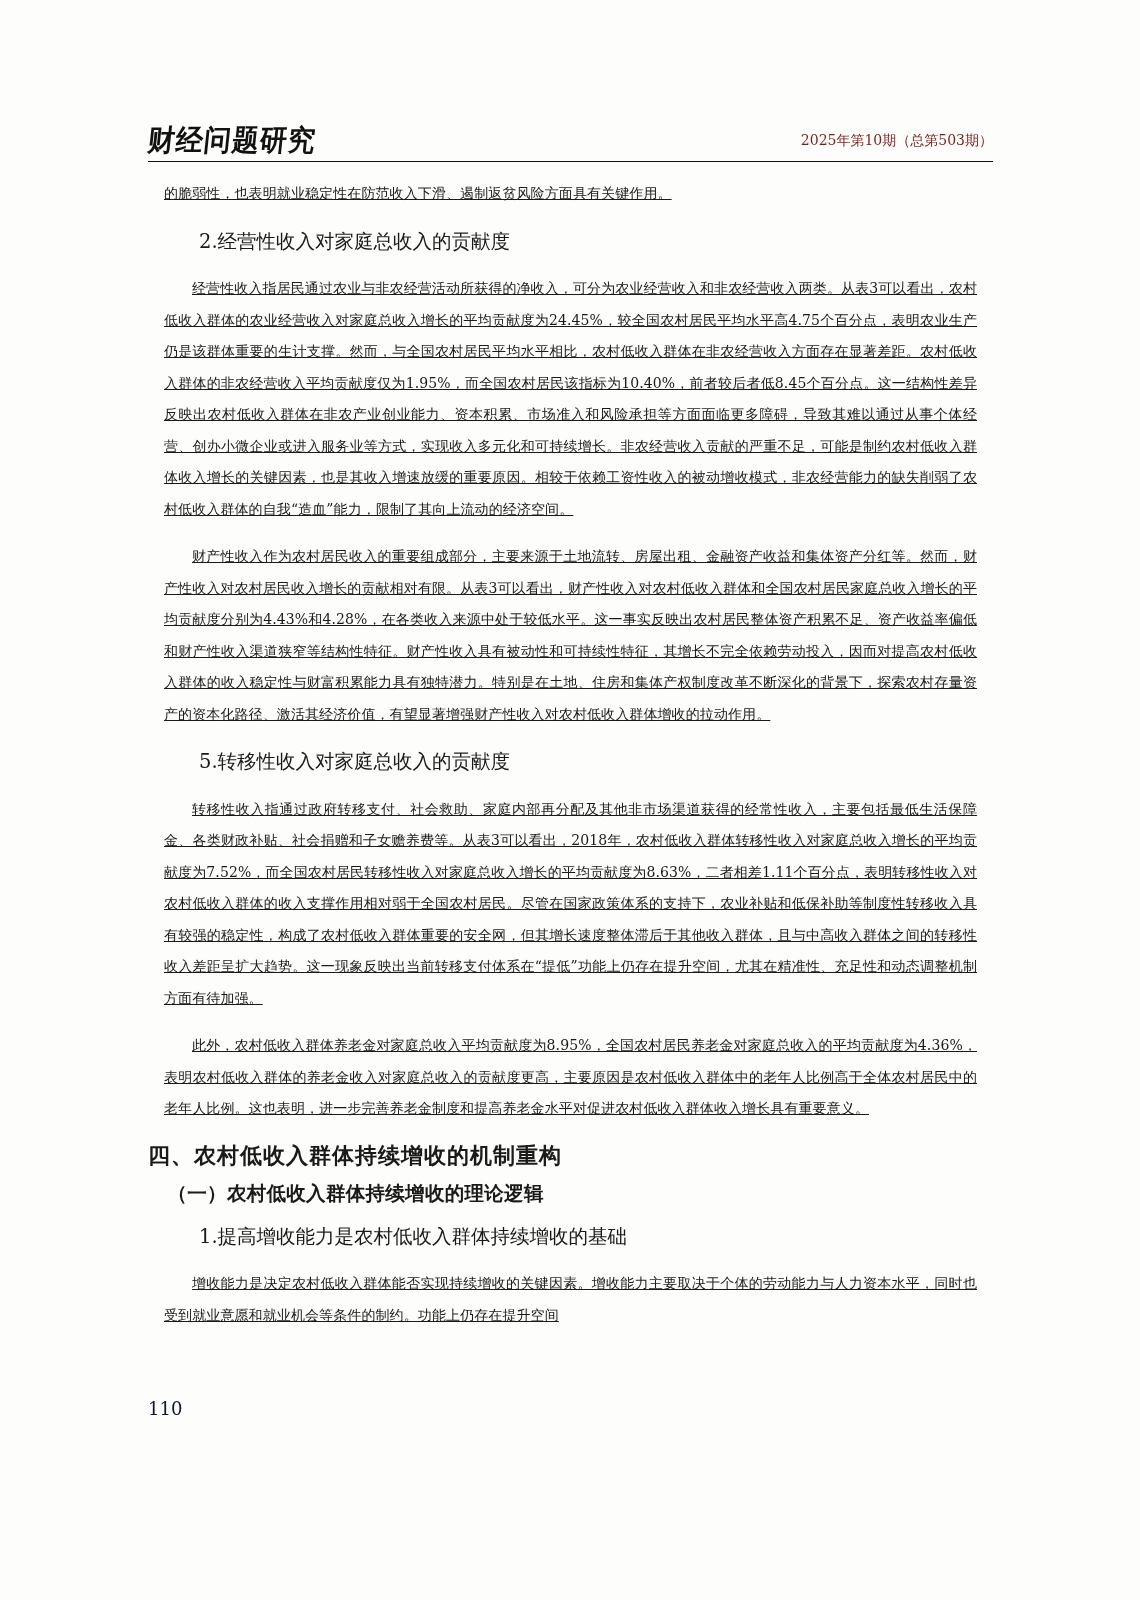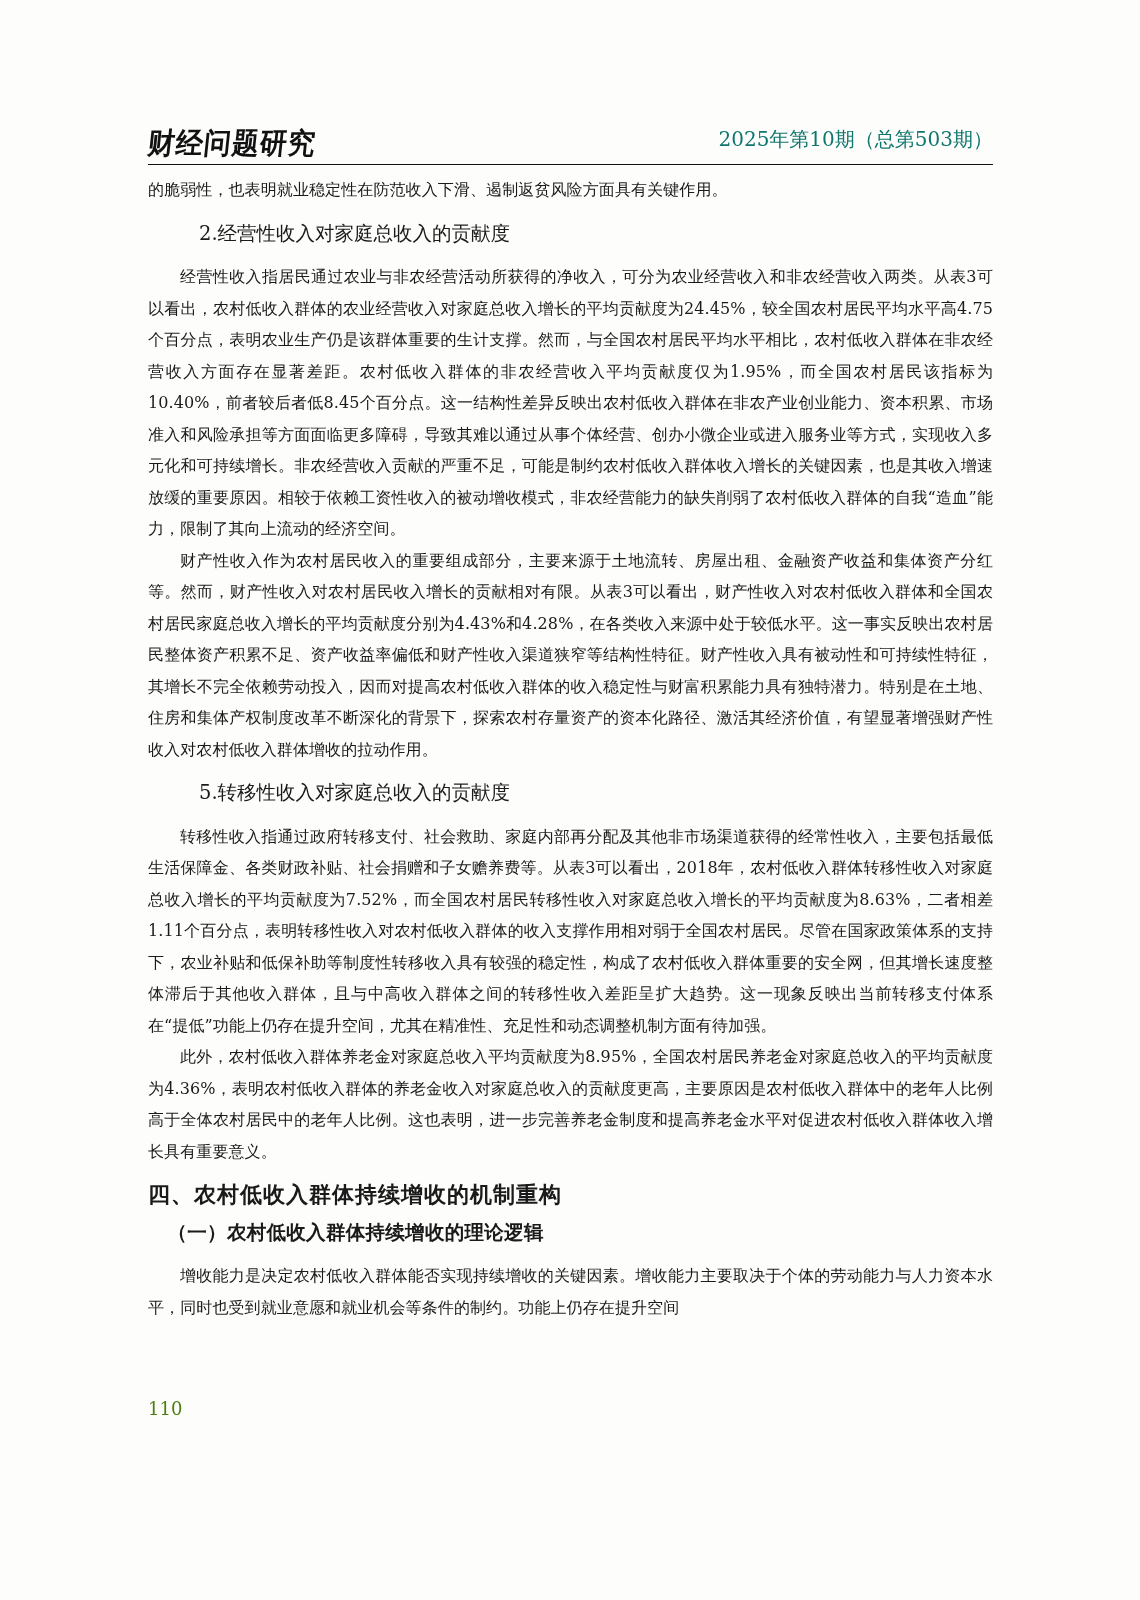--- a/index.html
+++ b/index.html
@@ -39,38 +39,39 @@
     font-family: "DejaVu Serif", "Liberation Serif", serif;
     font-size: 27px;
     font-weight: bold;
     letter-spacing: 1px;
     color: #111;
     transform: skewX(-6deg) scaleY(1.08);
     white-space: nowrap;
     line-height: 1;
   }
   .issue-line {
-    font-size: 20px;
-    color: #0f766e;
+    font-size: 14px;
+    color: #7f1d1d;
     white-space: nowrap;
     padding-bottom: 3px;
   }
   .rule {
     border-top: 1.6px solid #111;
     margin-top: 2px;
     margin-bottom: 9px;
   }
   
   p {
-    margin: 0;
-    font-size: 16px;
+    margin: 16px;
+    font-size: 14px;
     line-height: 31.5px;
     text-align: justify;
     text-justify: inter-ideograph;
     letter-spacing: 0.1px;
+    text-decoration: underline;
   }
   p.indent { text-indent: 2em; }
   .sub-head {
     margin: 12px;
     font-size: 19.5px;
     line-height: 31.5px;
     text-indent: 2em;
   }
   h2.section {
     font-size: 22px;
@@ -84,21 +85,21 @@
     font-weight: bold;
     margin: 2px 0 14px 0;
     text-indent: 1em;
     letter-spacing: 0.3px;
   }
   .folio {
     position: absolute;
     left: 148px;
     top: 1398px;
     font-size: 18px;
-    color: #4d7c0f;
+    color: #0f172a;
     font-family: "DejaVu Serif", "Liberation Serif", serif;
   }
 </style>
 </head>
 <body>
 
 <div class="page">
 
   <div class="content">
 
@@ -117,19 +118,20 @@
 
     <div class="sub-head">5.转移性收入对家庭总收入的贡献度</div>
     <p class="indent">转移性收入指通过政府转移支付、社会救助、家庭内部再分配及其他非市场渠道获得的经常性收入，主要包括最低生活保障金、各类财政补贴、社会捐赠和子女赡养费等。从表3可以看出，2018年，农村低收入群体转移性收入对家庭总收入增长的平均贡献度为7.52%，而全国农村居民转移性收入对家庭总收入增长的平均贡献度为8.63%，二者相差1.11个百分点，表明转移性收入对农村低收入群体的收入支撑作用相对弱于全国农村居民。尽管在国家政策体系的支持下，农业补贴和低保补助等制度性转移收入具有较强的稳定性，构成了农村低收入群体重要的安全网，但其增长速度整体滞后于其他收入群体，且与中高收入群体之间的转移性收入差距呈扩大趋势。这一现象反映出当前转移支付体系在“提低”功能上仍存在提升空间，尤其在精准性、充足性和动态调整机制方面有待加强。</p>
 
     <p class="indent">此外，农村低收入群体养老金对家庭总收入平均贡献度为8.95%，全国农村居民养老金对家庭总收入的平均贡献度为4.36%，表明农村低收入群体的养老金收入对家庭总收入的贡献度更高，主要原因是农村低收入群体中的老年人比例高于全体农村居民中的老年人比例。这也表明，进一步完善养老金制度和提高养老金水平对促进农村低收入群体收入增长具有重要意义。</p>
 
     <h2 class="section">四、农村低收入群体持续增收的机制重构</h2>
 
     <h3 class="subsection">（一）农村低收入群体持续增收的理论逻辑</h3>
 
+    <div class="sub-head">1.提高增收能力是农村低收入群体持续增收的基础</div>
     <p class="indent">增收能力是决定农村低收入群体能否实现持续增收的关键因素。增收能力主要取决于个体的劳动能力与人力资本水平，同时也受到就业意愿和就业机会等条件的制约。功能上仍存在提升空间</p>
 
   </div>
 
   <div class="folio">110</div>
 
 </div>
 
 </body></html>

